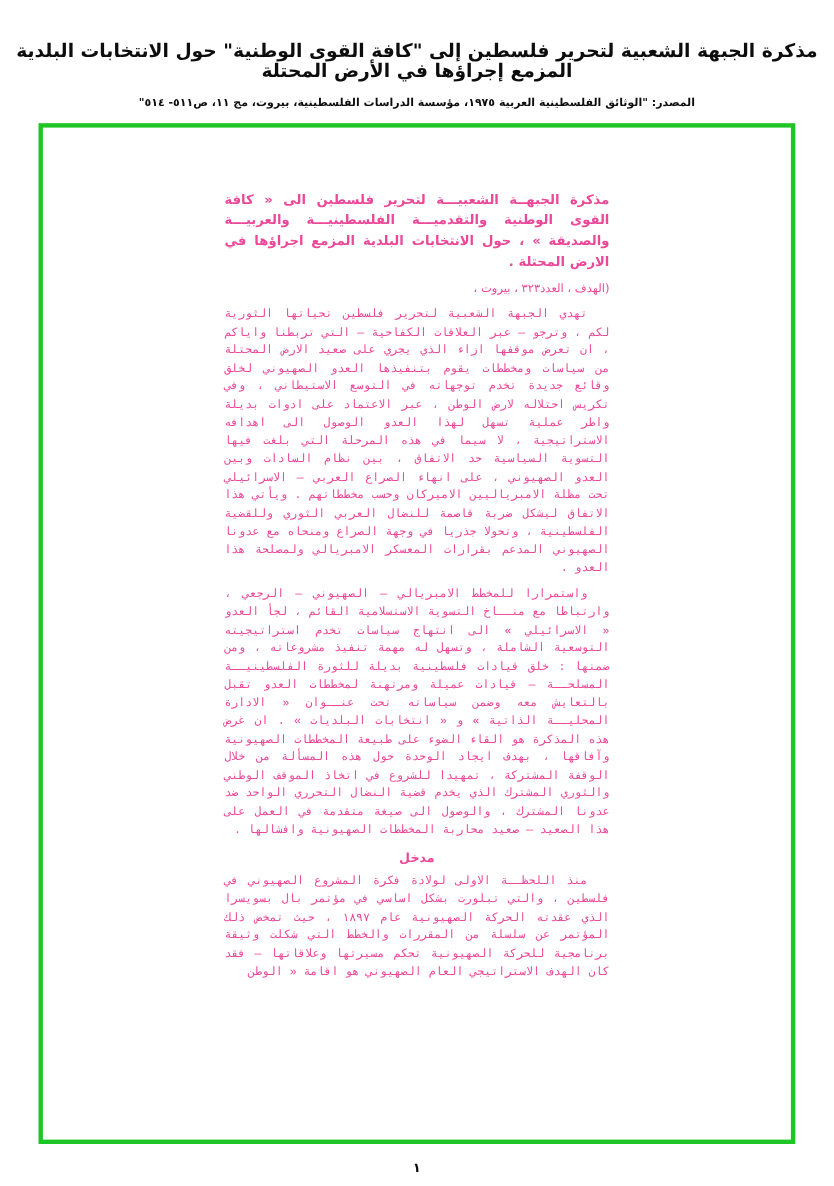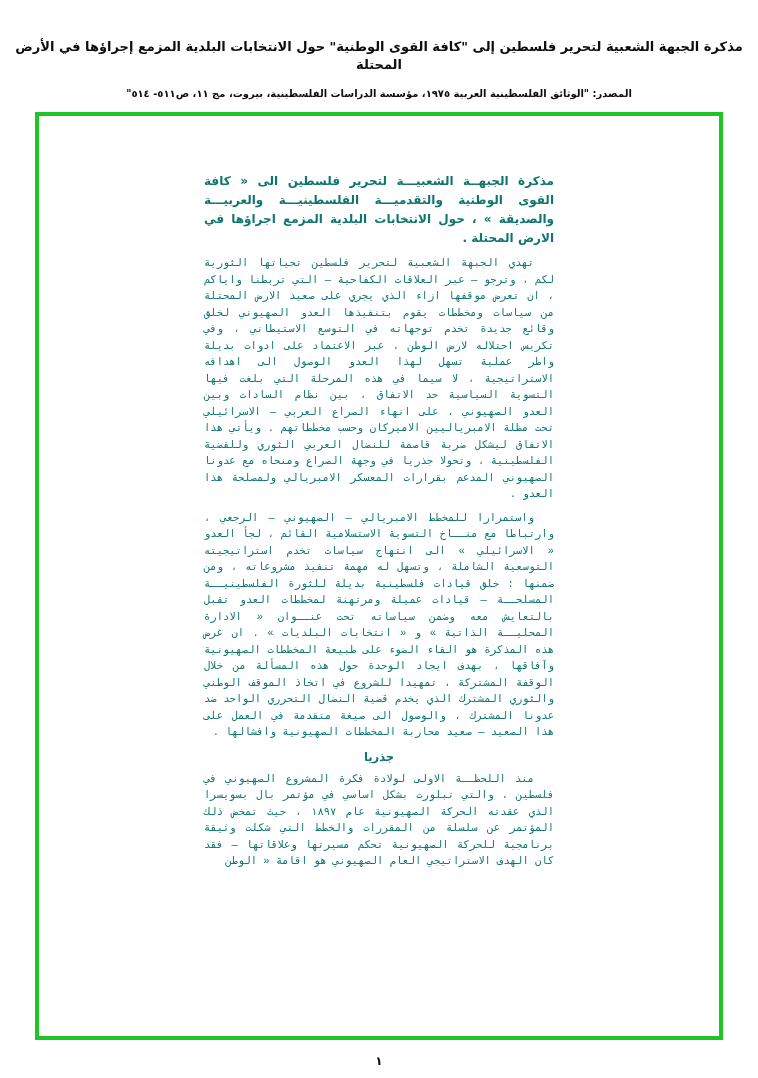--- a/index.html
+++ b/index.html
@@ -1,28 +1,28 @@
 <!DOCTYPE html>
 <html><head>
 <meta charset="utf-8">
 <style>
   * { margin:0; padding:0; box-sizing:border-box; }
   html,body { width:758px; height:1078px; background:#ffffff; }
   body { font-family:"DejaVu Sans", sans-serif; position:relative; overflow:hidden; }
 
   .page-header { direction:rtl; text-align:center; padding-top:38px; }
-  .header-title { font-size:13px; font-weight:bold; color:#0d0d0d; line-height:18px; padding:0 12px; }
+  .header-title { font-size:17px; font-weight:bold; color:#0d0d0d; line-height:18px; padding:0 12px; }
   .source-line { font-size:10px; font-weight:bold; color:#0d0d0d; margin-top:14px; }
 
   .scan-frame {
     position:absolute; left:35px; top:112px; width:688px; height:928px;
     border:4px solid #1fc524; background:#ffffff; overflow:hidden;
   }
   .doc {
-    width:350px; margin:56px auto 0 auto; direction:rtl; color:#0f766e;
+    width:350px; margin:56px auto 0 auto; direction:rtl; color:#ec4899;
     font-family:"DejaVu Sans", sans-serif;
   }
   .doc-title { font-size:12px; font-weight:bold; line-height:19px; text-align:justify; }
   .doc-citation { font-size:10.5px; line-height:17px; margin-top:6px; }
   .doc-para { font-size:10.5px; line-height:16.5px; text-align:justify; text-indent:20px; margin-top:7px;font-family:Liberation Mono, monospace; }
   .doc-section { font-size:11.5px; font-weight:bold; text-align:center; margin-top:9px; }
 
   .page-number {
     position:absolute; left:0; right:0; bottom:10px; text-align:center;
     font-size:12px; font-weight:bold; color:#0d0d0d;
@@ -33,21 +33,22 @@
 
 <div class="page-header">
   <div class="header-title">مذكرة الجبهة الشعبية لتحرير فلسطين إلى "كافة القوى الوطنية" حول الانتخابات البلدية المزمع إجراؤها في الأرض المحتلة</div>
   <div class="source-line">المصدر: "الوثائق الفلسطينية العربية ١٩٧٥، مؤسسة الدراسات الفلسطينية، بيروت، مج ١١، ص٥١١- ٥١٤"</div>
 </div>
 
 <div class="scan-frame">
   <div class="doc">
     <div class="doc-title">مذكرة الجبهــة الشعبيـــة لتحرير فلسطين الى « كافة القوى الوطنية والتقدميـــة الفلسطينيـــة والعربيـــة والصديقة » ، حول الانتخابات البلدية المزمع اجراؤها في الارض المحتلة .</div>
     <div class="doc-citation">
+      <div>(الهدف ، العدد٣٢٣ ، بيروت ،</div>
     </div>
     <p class="doc-para">تهدي الجبهة الشعبية لتحرير فلسطين تحياتها الثورية لكم ، وترجو — عبر العلاقات الكفاحية — التي تربطنا واياكم ، ان تعرض موقفها ازاء الذي يجري على صعيد الارض المحتلة من سياسات ومخططات يقوم بتنفيذها العدو الصهيوني لخلق وقائع جديدة تخدم توجهاته في التوسع الاستيطاني ، وفي تكريس احتلاله لارض الوطن ، عبر الاعتماد على ادوات بديلة واطر عملية تسهل لهذا العدو الوصول الى اهدافه الاستراتيجية ، لا سيما في هذه المرحلة التي بلغت فيها التسوية السياسية حد الاتفاق ، بين نظام السادات وبين العدو الصهيوني ، على انهاء الصراع العربي — الاسرائيلي تحت مظلة الامبرياليين الاميركان وحسب مخططاتهم . ويأتي هذا الاتفاق ليشكل ضربة قاصمة للنضال العربي الثوري وللقضية الفلسطينية ، وتحولا جذريا في وجهة الصراع ومنحاه مع عدونا الصهيوني المدعم بقرارات المعسكر الامبريالي ولمصلحة هذا العدو .</p>
     <p class="doc-para">واستمرارا للمخطط الامبريالي — الصهيوني — الرجعي ، وارتباطا مع منــاخ التسوية الاستسلامية القائم ، لجأ العدو « الاسرائيلي » الى انتهاج سياسات تخدم استراتيجيته التوسعية الشاملة ، وتسهل له مهمة تنفيذ مشروعاته ، ومن ضمنها : خلق قيادات فلسطينية بديلة للثورة الفلسطينيــة المسلحــة — قيادات عميلة ومرتهنة لمخططات العدو تقبل بالتعايش معه وضمن سياساته تحت عنــوان « الادارة المحليــة الذاتية » و « انتخابات البلديات » . ان غرض هذه المذكرة هو القاء الضوء على طبيعة المخططات الصهيونية وآفاقها ، بهدف ايجاد الوحدة حول هذه المسألة من خلال الوقفة المشتركة ، تمهيدا للشروع في اتخاذ الموقف الوطني والثوري المشترك الذي يخدم قضية النضال التحرري الواحد ضد عدونا المشترك ، والوصول الى صيغة متقدمة في العمل على هذا الصعيد — صعيد محاربة المخططات الصهيونية وافشالها .</p>
-    <h3 class="doc-section">جذريا</h3>
+    <h3 class="doc-section">مدخل</h3>
     <p class="doc-para">منذ اللحظــة الاولى لولادة فكرة المشروع الصهيوني في فلسطين ، والتي تبلورت بشكل اساسي في مؤتمر بال بسويسرا الذي عقدته الحركة الصهيونية عام ١٨٩٧ ، حيث تمخض ذلك المؤتمر عن سلسلة من المقررات والخطط التي شكلت وثيقة برنامجية للحركة الصهيونية تحكم مسيرتها وعلاقاتها — فقد كان الهدف الاستراتيجي العام الصهيوني هو اقامة « الوطن</p>
   </div>
 </div>
 
 <div class="page-number">١</div>
 
 </body></html>

